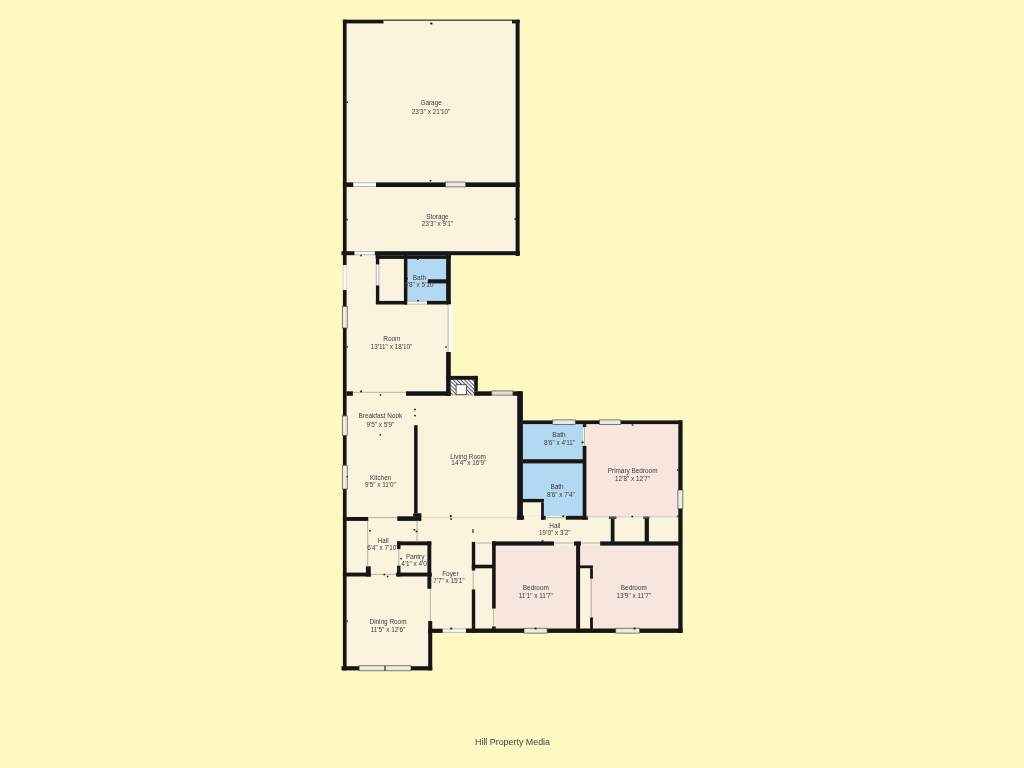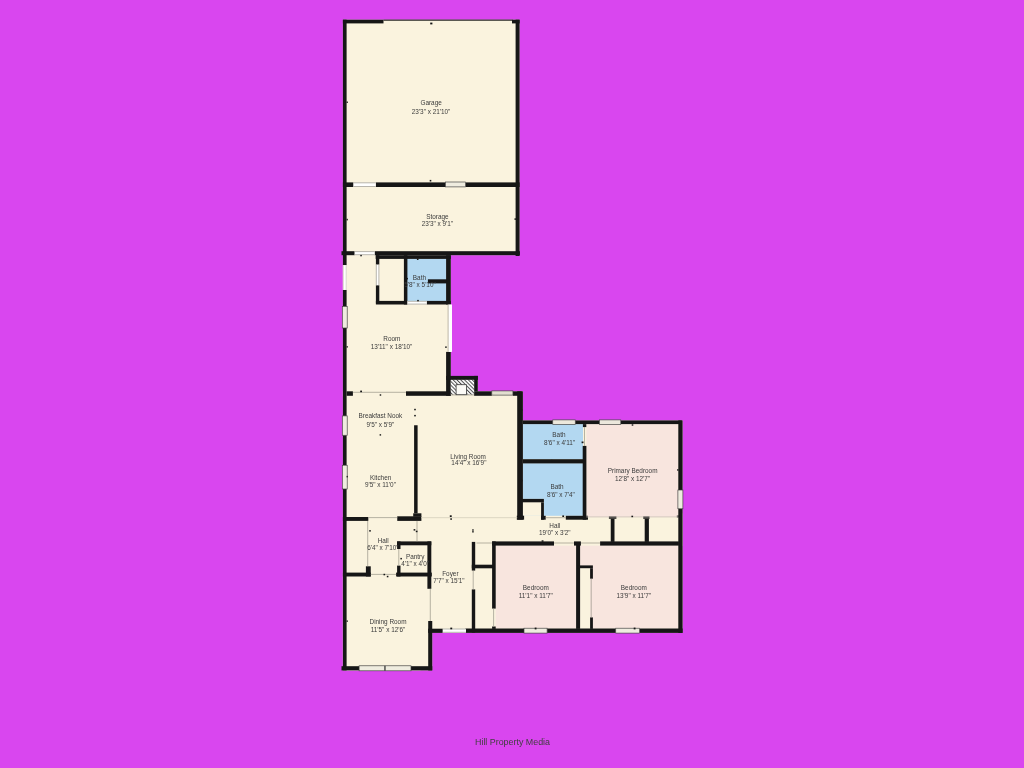--- a/index.html
+++ b/index.html
@@ -1,16 +1,16 @@
 <!DOCTYPE html>
 <html><head>
 <meta charset="utf-8">
 <style>
 html,body{margin:0;padding:0;background:#ffffff;}
-#page{width:1024px;height:768px;position:relative;background:#d946ef;overflow:hidden;}
+#page{width:1024px;height:768px;position:relative;background:#fef9c3;overflow:hidden;}
 text{font-family:"Liberation Sans", sans-serif;fill:#3b3b3b;}
 .room{font-size:6.4px;}
 </style>
 </head>
 <body>
 <div id="page">
 <svg width="1024" height="768" viewBox="0 0 1024 768">
 <defs>
 <pattern id="hatch" width="2.7" height="2.7" patternTransform="rotate(-45)" patternUnits="userSpaceOnUse">
 <rect width="2.7" height="2.7" fill="#ffffff"></rect>

